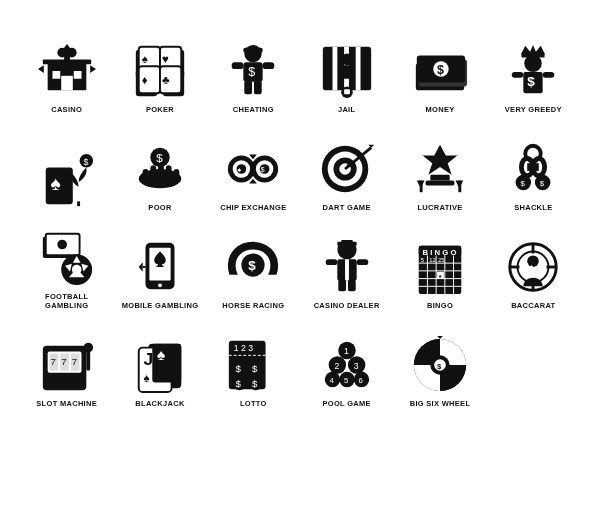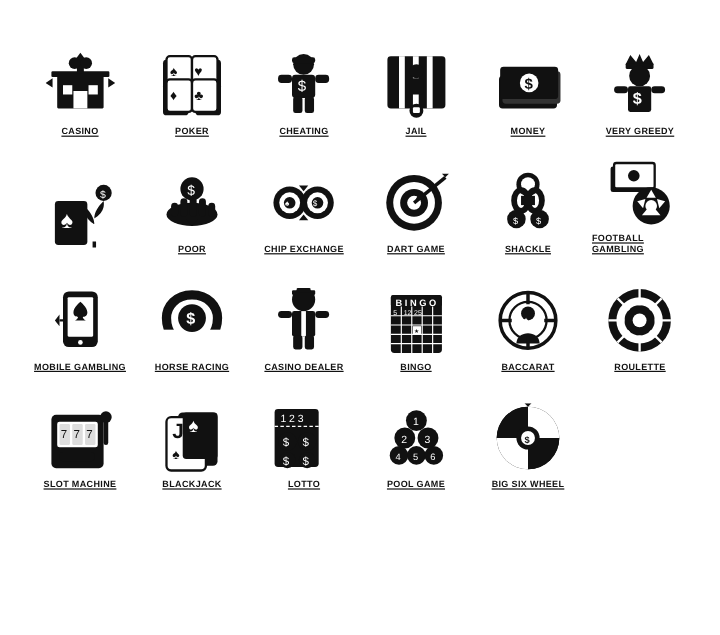--- a/index.html
+++ b/index.html
@@ -37,25 +37,25 @@
       flex-shrink: 0;
     }
     .icon-img svg {
       width: 58px;
       height: 58px;
     }
     .icon-label {
       font-size: 7.5px;
       font-weight: 700;
       text-transform: uppercase;
+      text-align: center;
       color: #111;
       letter-spacing: 0.3px;
       line-height: 1.2;
       max-width: 80px;
-      text-decoration: underline;
     }
   </style>
 </head>
 <body>
 
 <div class="grid">
 
   <div class="icon-cell">
     <div class="icon-img">
       <svg viewBox="0 0 60 60" fill="#111">
@@ -247,20 +247,37 @@
         <circle cx="28" cy="30" r="6" fill="white"></circle>
 
         <line x1="28" y1="30" x2="55" y2="8" stroke="#111" stroke-width="3"></line>
         <polygon points="28,30 33,20 38,25"></polygon>
         <polygon points="55,8 52,5 58,5"></polygon>
       </svg>
     </div>
     <div class="icon-label">DART GAME</div>
   </div>
 
+  <div class="icon-cell">
+    <div class="icon-img">
+      <svg viewBox="0 0 60 60" fill="#111">
+
+        <polygon points="30,5 36,16 48,16 38,24 42,36 30,28 18,36 22,24 12,16 24,16"></polygon>
+
+        <polygon points="10,50 6,42 14,42"></polygon>
+        <rect x="9" y="42" width="3" height="12"></rect>
+        <polygon points="50,50 46,42 54,42"></polygon>
+        <rect x="49" y="42" width="3" height="12"></rect>
+
+        <rect x="20" y="36" width="20" height="6" rx="1"></rect>
+        <rect x="15" y="42" width="30" height="5" rx="2"></rect>
+      </svg>
+    </div>
+    <div class="icon-label">LUCRATIVE</div>
+  </div>
 
   <div class="icon-cell">
     <div class="icon-img">
       <svg viewBox="0 0 60 60" fill="#111">
 
         <circle cx="30" cy="14" r="10"></circle>
         <circle cx="30" cy="14" r="6" fill="white"></circle>
 
         <ellipse cx="24" cy="28" rx="6" ry="9" fill="none" stroke="#111" stroke-width="5"></ellipse>
         <ellipse cx="36" cy="28" rx="6" ry="9" fill="none" stroke="#111" stroke-width="5"></ellipse>
@@ -396,41 +413,20 @@
         <line x1="44" y1="30" x2="54" y2="30" stroke="#111" stroke-width="3"></line>
         <line x1="30" y1="6" x2="30" y2="16" stroke="#111" stroke-width="3"></line>
         <line x1="30" y1="44" x2="30" y2="54" stroke="#111" stroke-width="3"></line>
 
         <text x="26" y="33" font-size="9" fill="white">♠</text>
       </svg>
     </div>
     <div class="icon-label">BACCARAT</div>
   </div>
 
-  <div class="icon-cell">
-    <div class="icon-img">
-      <svg viewBox="0 0 60 60" fill="#111">
-
-        <circle cx="30" cy="30" r="27"></circle>
-        <circle cx="30" cy="30" r="20" fill="white"></circle>
-        <circle cx="30" cy="30" r="13"></circle>
-        <circle cx="30" cy="30" r="6" fill="white"></circle>
-
-        <line x1="30" y1="3" x2="30" y2="17" stroke="white" stroke-width="2"></line>
-        <line x1="30" y1="43" x2="30" y2="57" stroke="white" stroke-width="2"></line>
-        <line x1="3" y1="30" x2="17" y2="30" stroke="white" stroke-width="2"></line>
-        <line x1="43" y1="30" x2="57" y2="30" stroke="white" stroke-width="2"></line>
-        <line x1="11" y1="11" x2="21" y2="21" stroke="white" stroke-width="2"></line>
-        <line x1="49" y1="11" x2="39" y2="21" stroke="white" stroke-width="2"></line>
-        <line x1="11" y1="49" x2="21" y2="39" stroke="white" stroke-width="2"></line>
-        <line x1="49" y1="49" x2="39" y2="39" stroke="white" stroke-width="2"></line>
-      </svg>
-    </div>
-    <div class="icon-label">ROULETTE</div>
-  </div>
 
   <div class="icon-cell">
     <div class="icon-img">
       <svg viewBox="0 0 60 60" fill="#111">
 
         <rect x="5" y="10" width="45" height="46" rx="4"></rect>
 
         <rect x="10" y="16" width="35" height="22" rx="2" fill="white"></rect>
 
         <rect x="12" y="18" width="9" height="18" rx="1" fill="#ddd"></rect>

